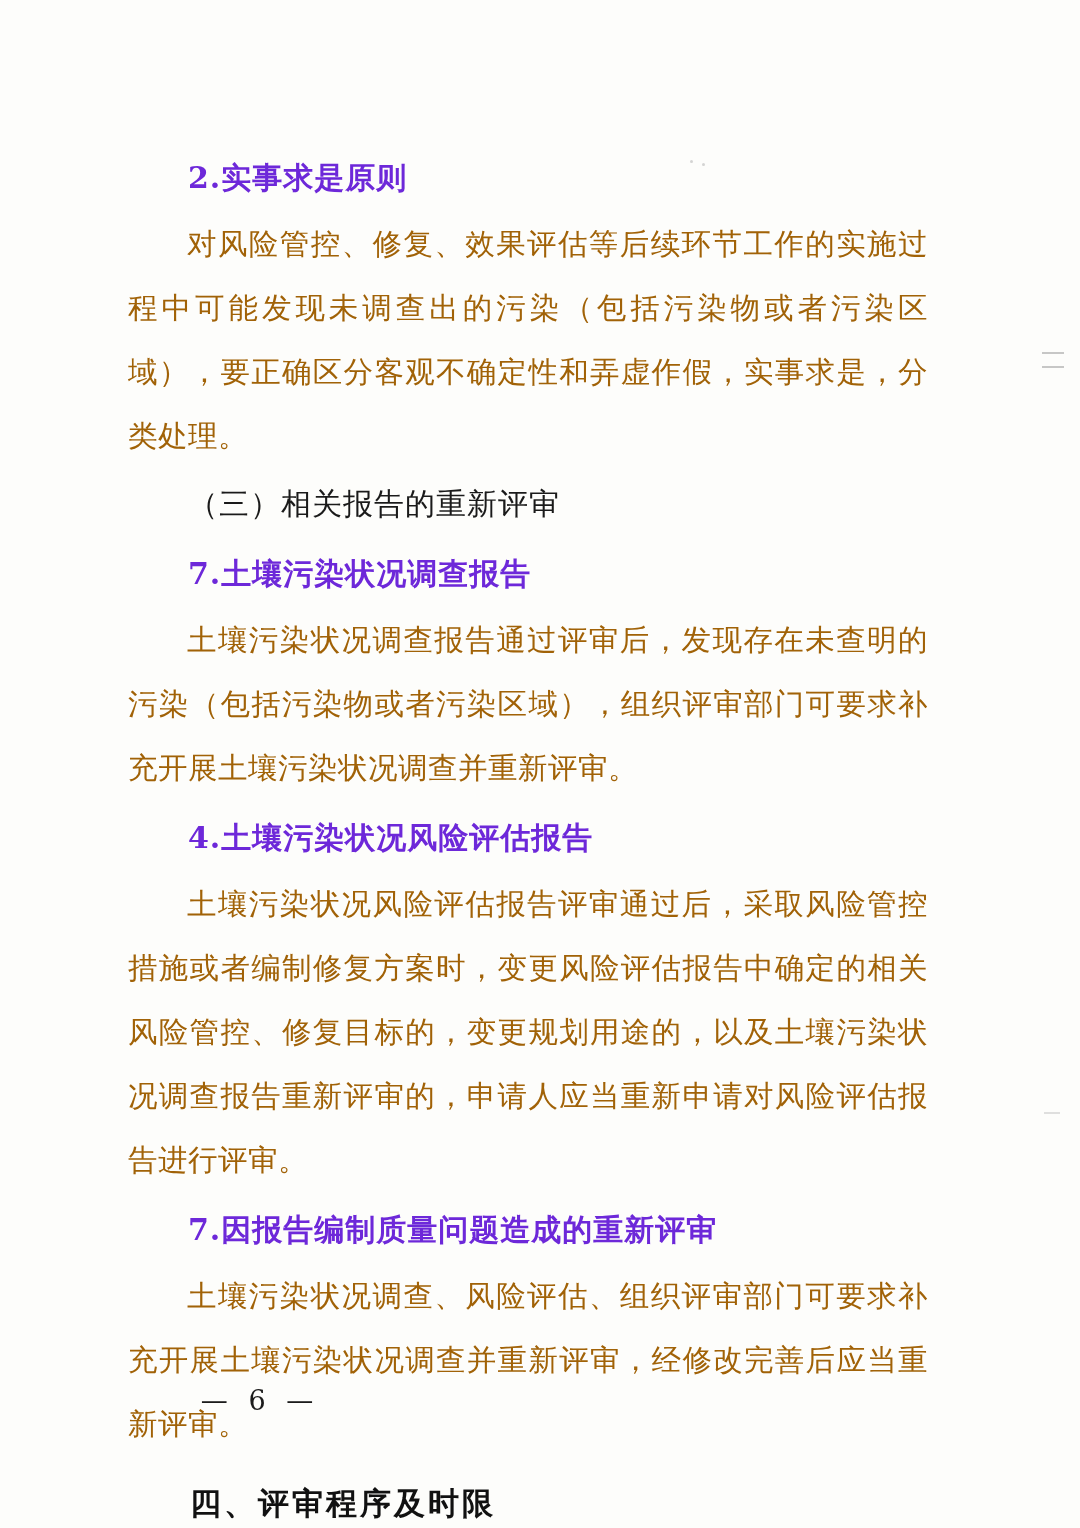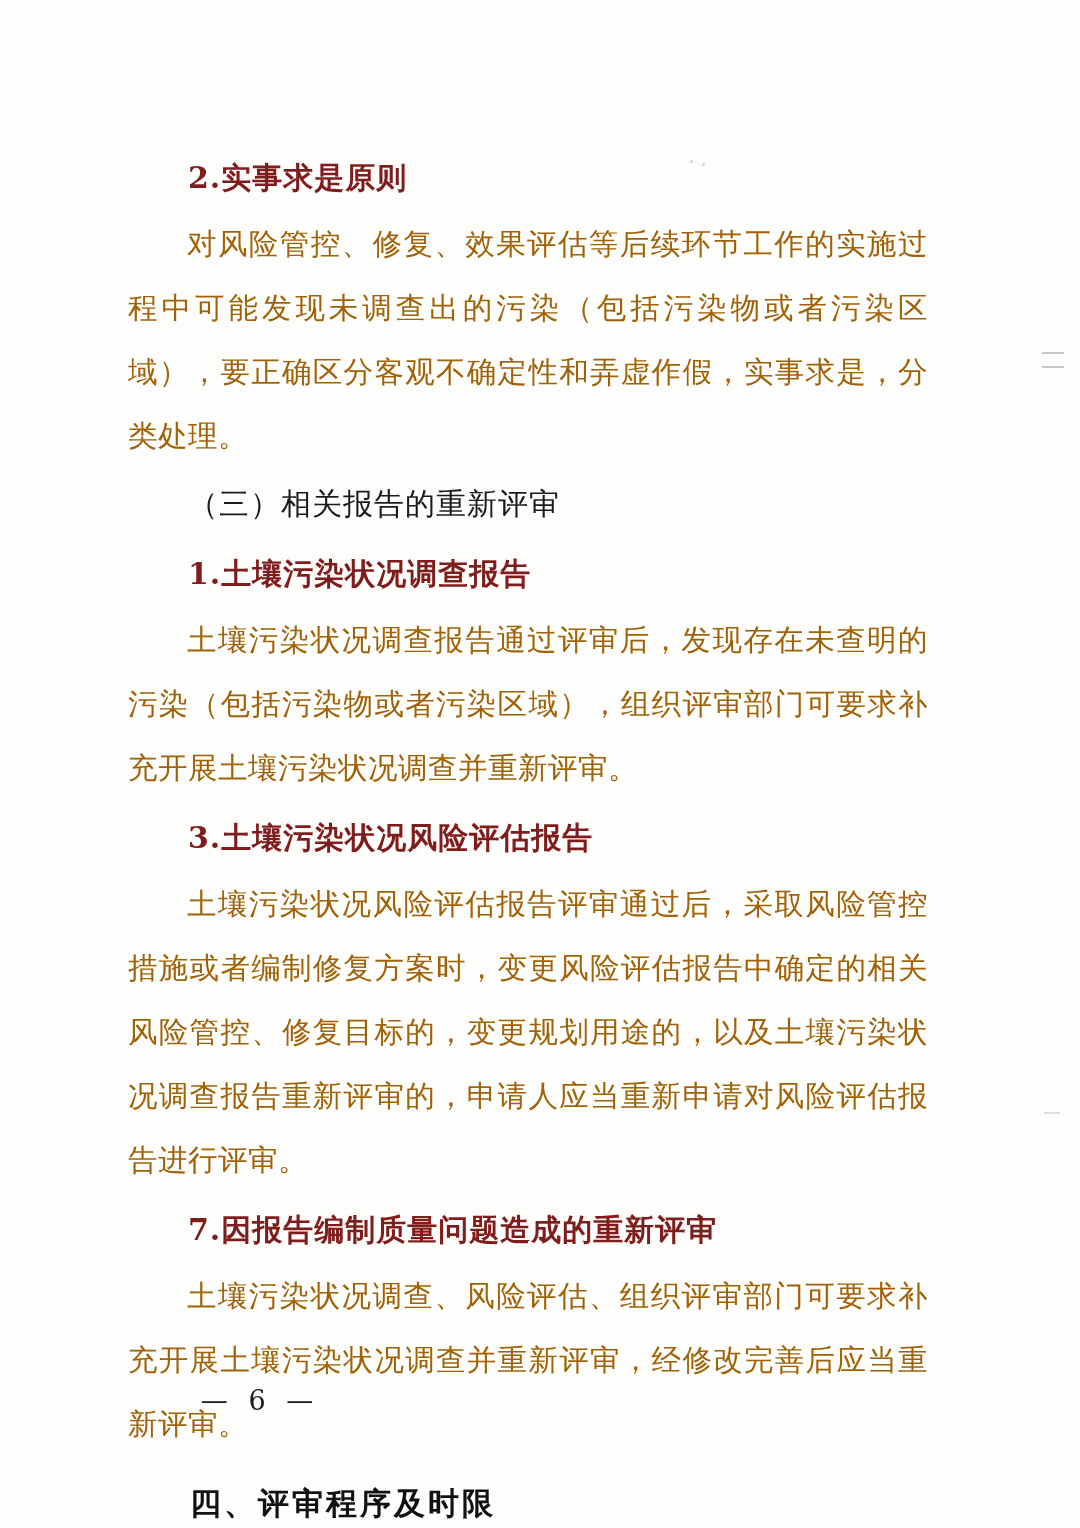--- a/index.html
+++ b/index.html
@@ -26,21 +26,21 @@
     top: 140px;
     width: 800px;
   }
   .h-bold {
     font-weight: bold;
     font-size: 30px;
     line-height: 64px;
     letter-spacing: 1px;
     text-indent: 2em;
     margin: 6px 0 2px 0;
-    color: #7f1d1d;
+    color: #6d28d9;
   }
   .h-sec {
     font-weight: bold;
     font-size: 31px;
     line-height: 66px;
     letter-spacing: 3px;
     text-indent: 2em;
     margin: 14px 0 2px 0;
     color: #111;
   }
@@ -108,25 +108,25 @@
   <div class="edge-mark m3"></div>
 
   <div class="page-inner">
 
     <div class="h-bold">2.实事求是原则</div>
 
     <p class="para">对风险管控、修复、效果评估等后续环节工作的实施过程中可能发现未调查出的污染（包括污染物或者污染区域），要正确区分客观不确定性和弄虚作假，实事求是，分类处理。</p>
 
     <div class="h-plain">（三）相关报告的重新评审</div>
 
-    <div class="h-bold">1.土壤污染状况调查报告</div>
+    <div class="h-bold">7.土壤污染状况调查报告</div>
 
     <p class="para">土壤污染状况调查报告通过评审后，发现存在未查明的污染（包括污染物或者污染区域），组织评审部门可要求补充开展土壤污染状况调查并重新评审。</p>
 
-    <div class="h-bold">3.土壤污染状况风险评估报告</div>
+    <div class="h-bold">4.土壤污染状况风险评估报告</div>
 
     <p class="para">土壤污染状况风险评估报告评审通过后，采取风险管控措施或者编制修复方案时，变更风险评估报告中确定的相关风险管控、修复目标的，变更规划用途的，以及土壤污染状况调查报告重新评审的，申请人应当重新申请对风险评估报告进行评审。</p>
 
     <div class="h-bold">7.因报告编制质量问题造成的重新评审</div>
 
     <p class="para">土壤污染状况调查、风险评估、组织评审部门可要求补充开展土壤污染状况调查并重新评审，经修改完善后应当重新评审。</p>
 
     <div class="h-sec">四、评审程序及时限</div>
 
   </div>

